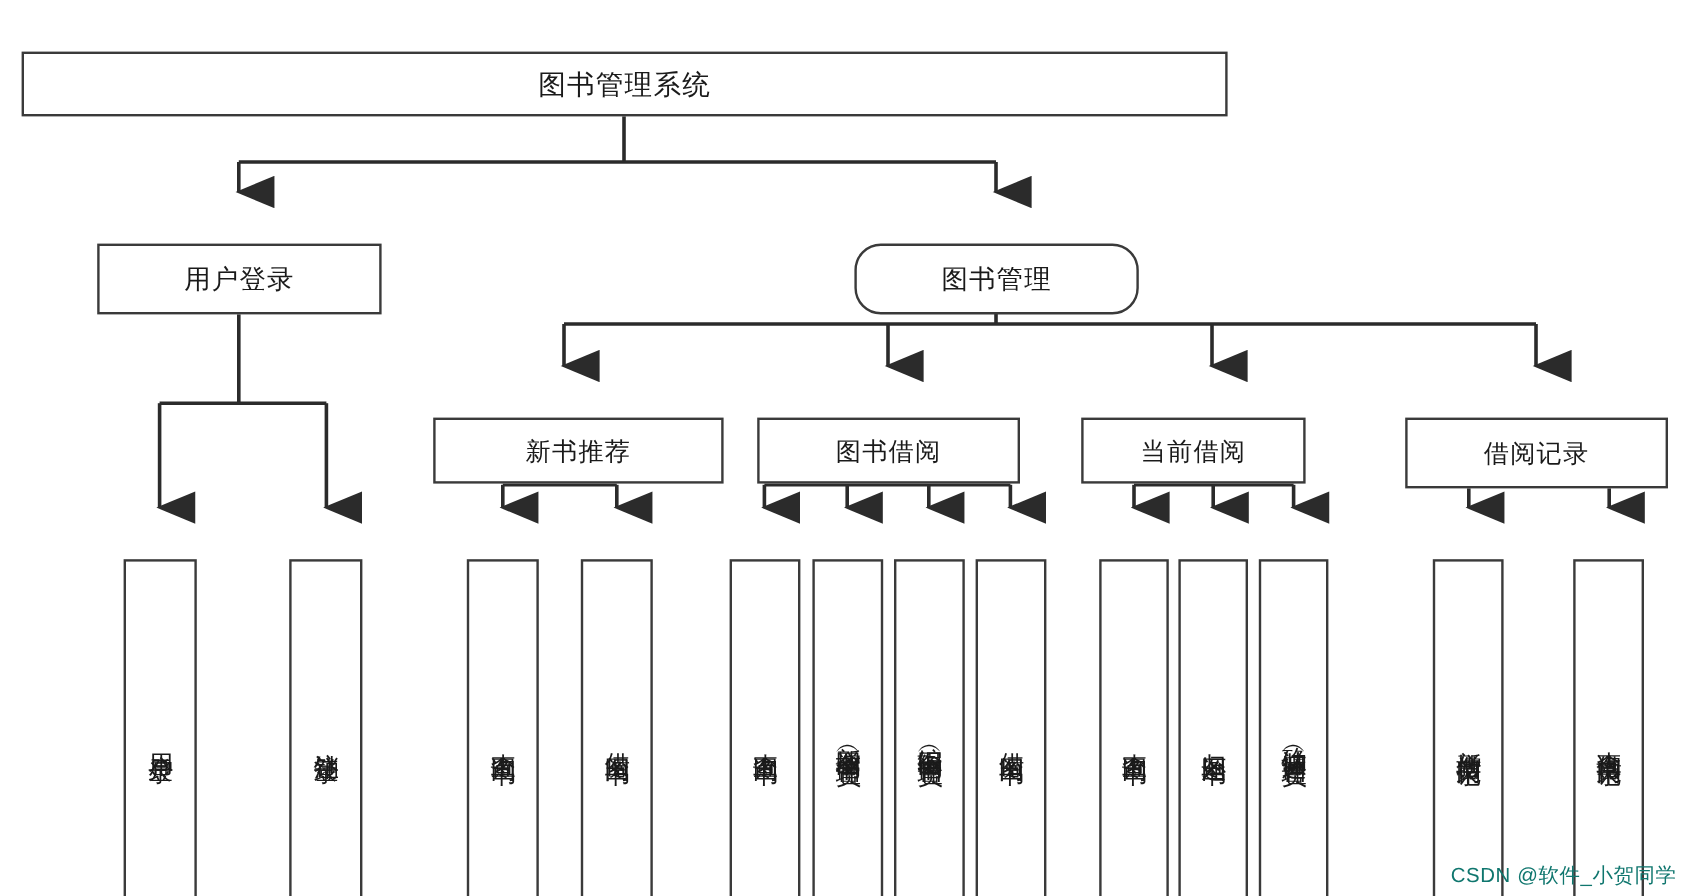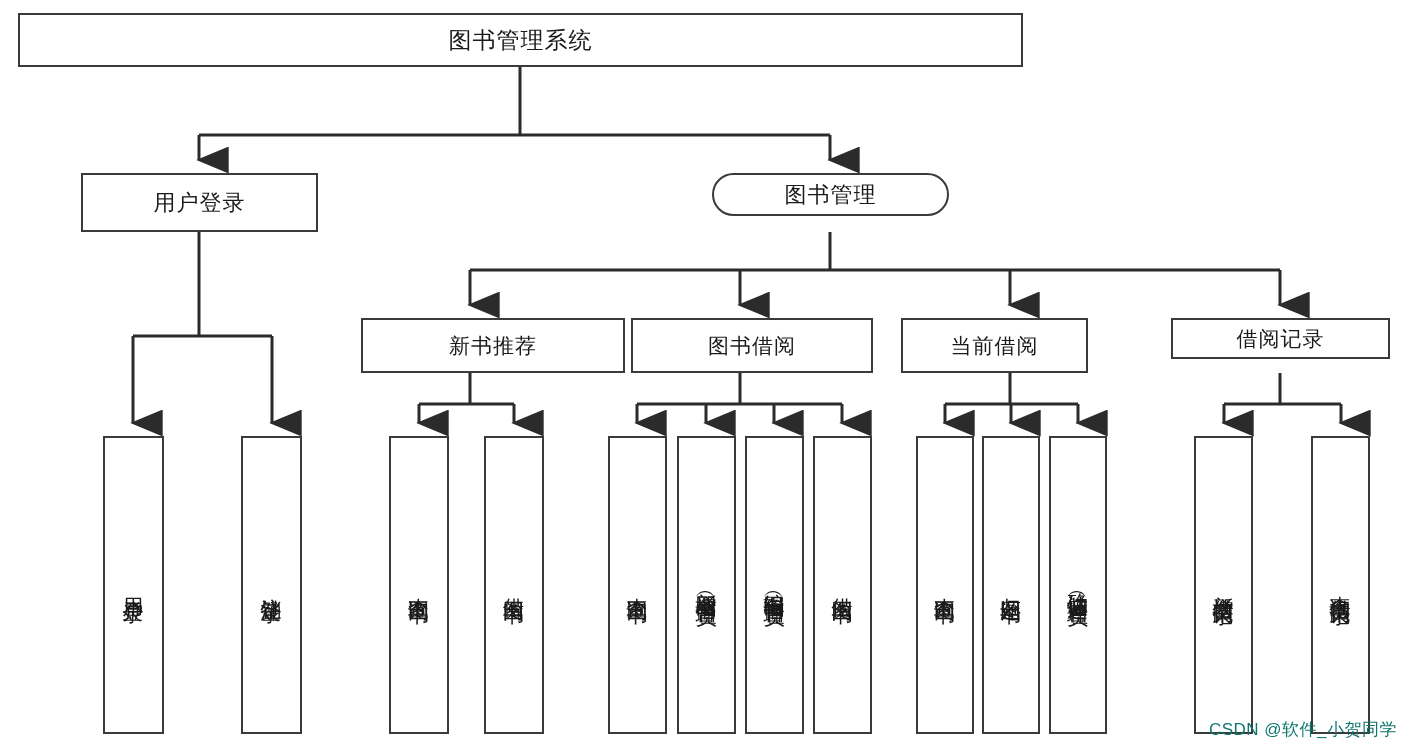--- a/index.html
+++ b/index.html
@@ -28,20 +28,21 @@
   .node {
     position: absolute;
     box-sizing: border-box;
     background: #ffffff;
     border: 2px solid #3a3a3a;
     display: flex;
     align-items: center;
     justify-content: center;
     color: #1a1a1a;
     z-index: 2;
+    margin-top: 30px;
   }
   .node.root {
     font-size: 23px;
   }
   .node.level2 {
     font-size: 22px;
   }
   .node.level3 {
     font-size: 21px;
   }
@@ -127,33 +128,33 @@
   </svg>
 
   <div class="node root" id="node-root" style="left: 18px; top: 13px; width: 1005px; height: 54px;">
     <span class="hlabel">图书管理系统</span>
   </div>
 
   <div id="nodes-layer">
       <div class="node level2" style="left: 81px; top: 173px; width: 237px; height: 59px;">
         <span class="hlabel">用户登录</span>
       </div>
-      <div class="node level2" style="left: 712px; top: 173px; width: 237px; height: 43px; border-radius: 22px;">
+      <div class="node level2" style="left: 712px; top: 173px; width: 237px; height: 59px; border-radius: 22px;">
         <span class="hlabel">图书管理</span>
       </div>
-      <div class="node level3" style="left: 361px; top: 318px; width: 264px; height: 55px;">
+      <div class="node level3" style="left: 361px; top: 318px; width: 242px; height: 55px;">
         <span class="hlabel">新书推荐</span>
       </div>
-      <div class="node level3" style="left: 631px; top: 318px; width: 242px; height: 55px;">
+      <div class="node level3" style="left: 631px; top: 318px; width: 219px; height: 55px;">
         <span class="hlabel">图书借阅</span>
       </div>
       <div class="node level3" style="left: 901px; top: 318px; width: 187px; height: 55px;">
         <span class="hlabel">当前借阅</span>
       </div>
-      <div class="node level3" style="left: 1171px; top: 318px; width: 219px; height: 41px;">
+      <div class="node level3" style="left: 1171px; top: 318px; width: 219px; height: 59px;">
         <span class="hlabel">借阅记录</span>
       </div>
       <div class="node leaf" style="left: 103px; top: 436px; width: 61px; height: 298px;">
         <span class="vlabel">用户登录</span>
       </div>
       <div class="node leaf" style="left: 241px; top: 436px; width: 61px; height: 298px;">
         <span class="vlabel">注销登录</span>
       </div>
       <div class="node leaf" style="left: 389px; top: 436px; width: 60px; height: 298px;">
         <span class="vlabel">查询图书</span>

